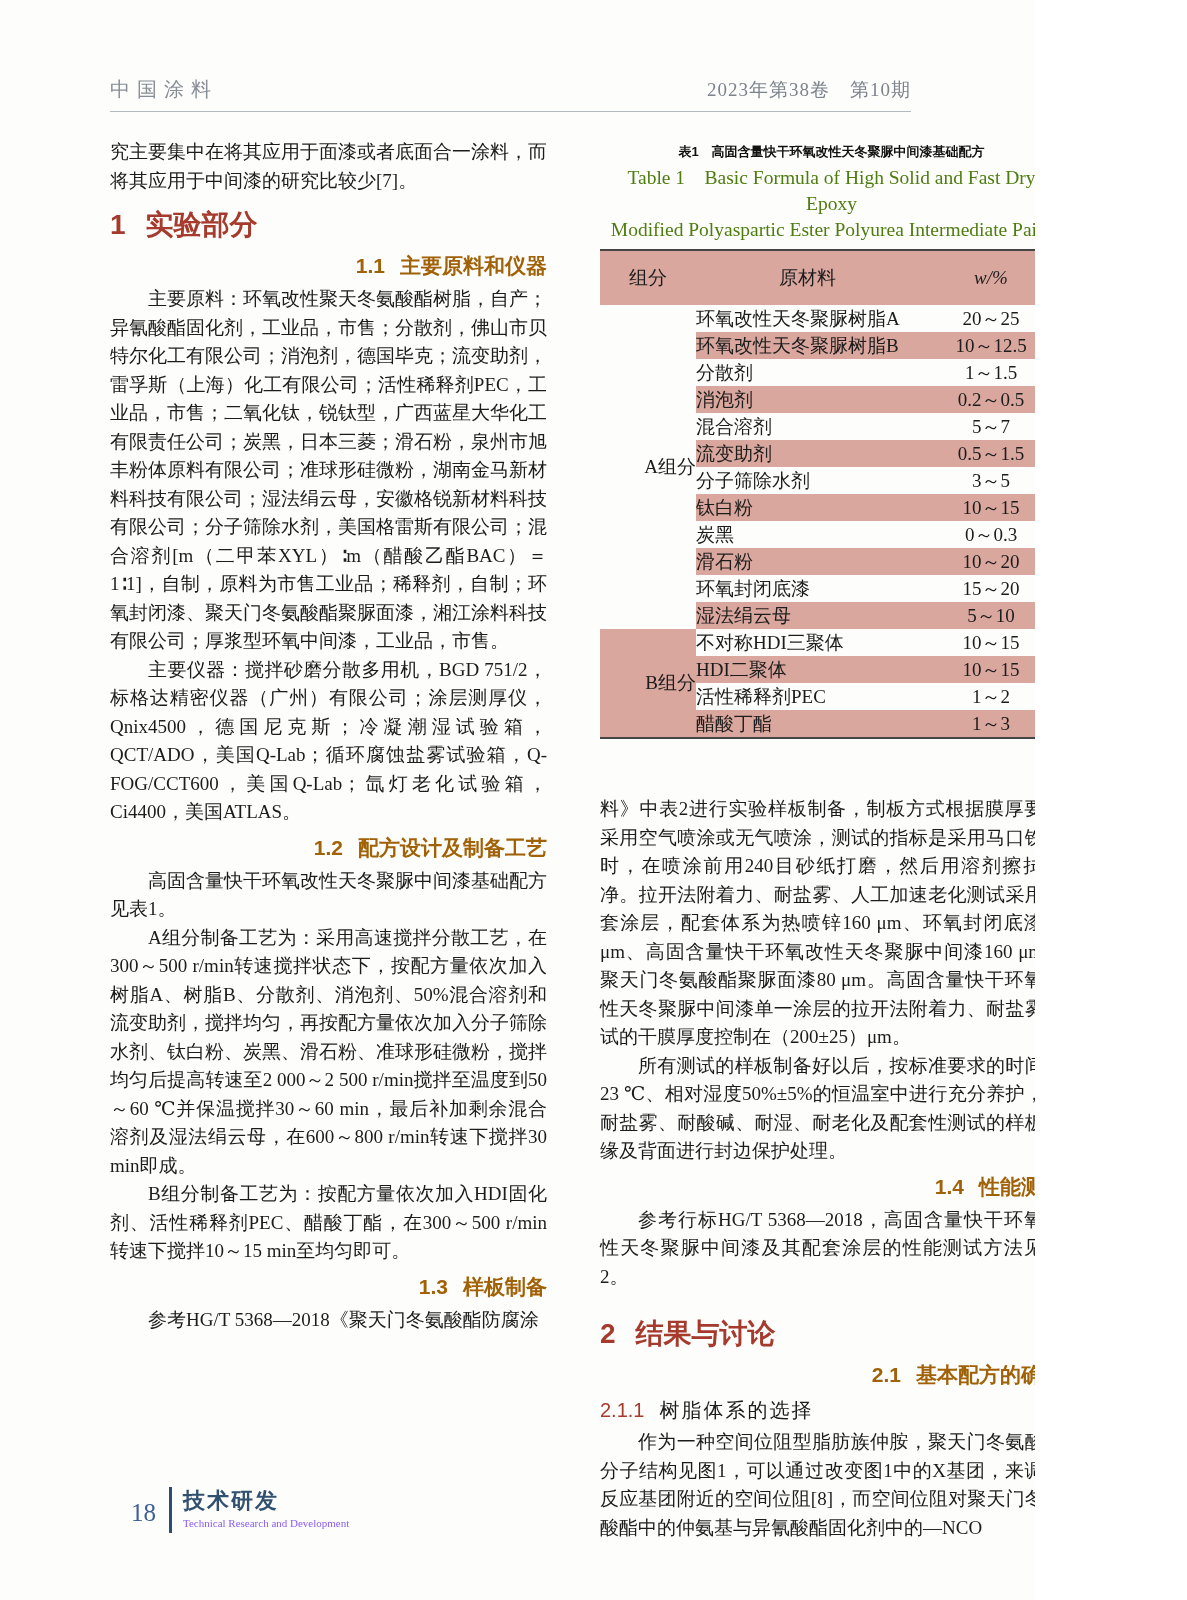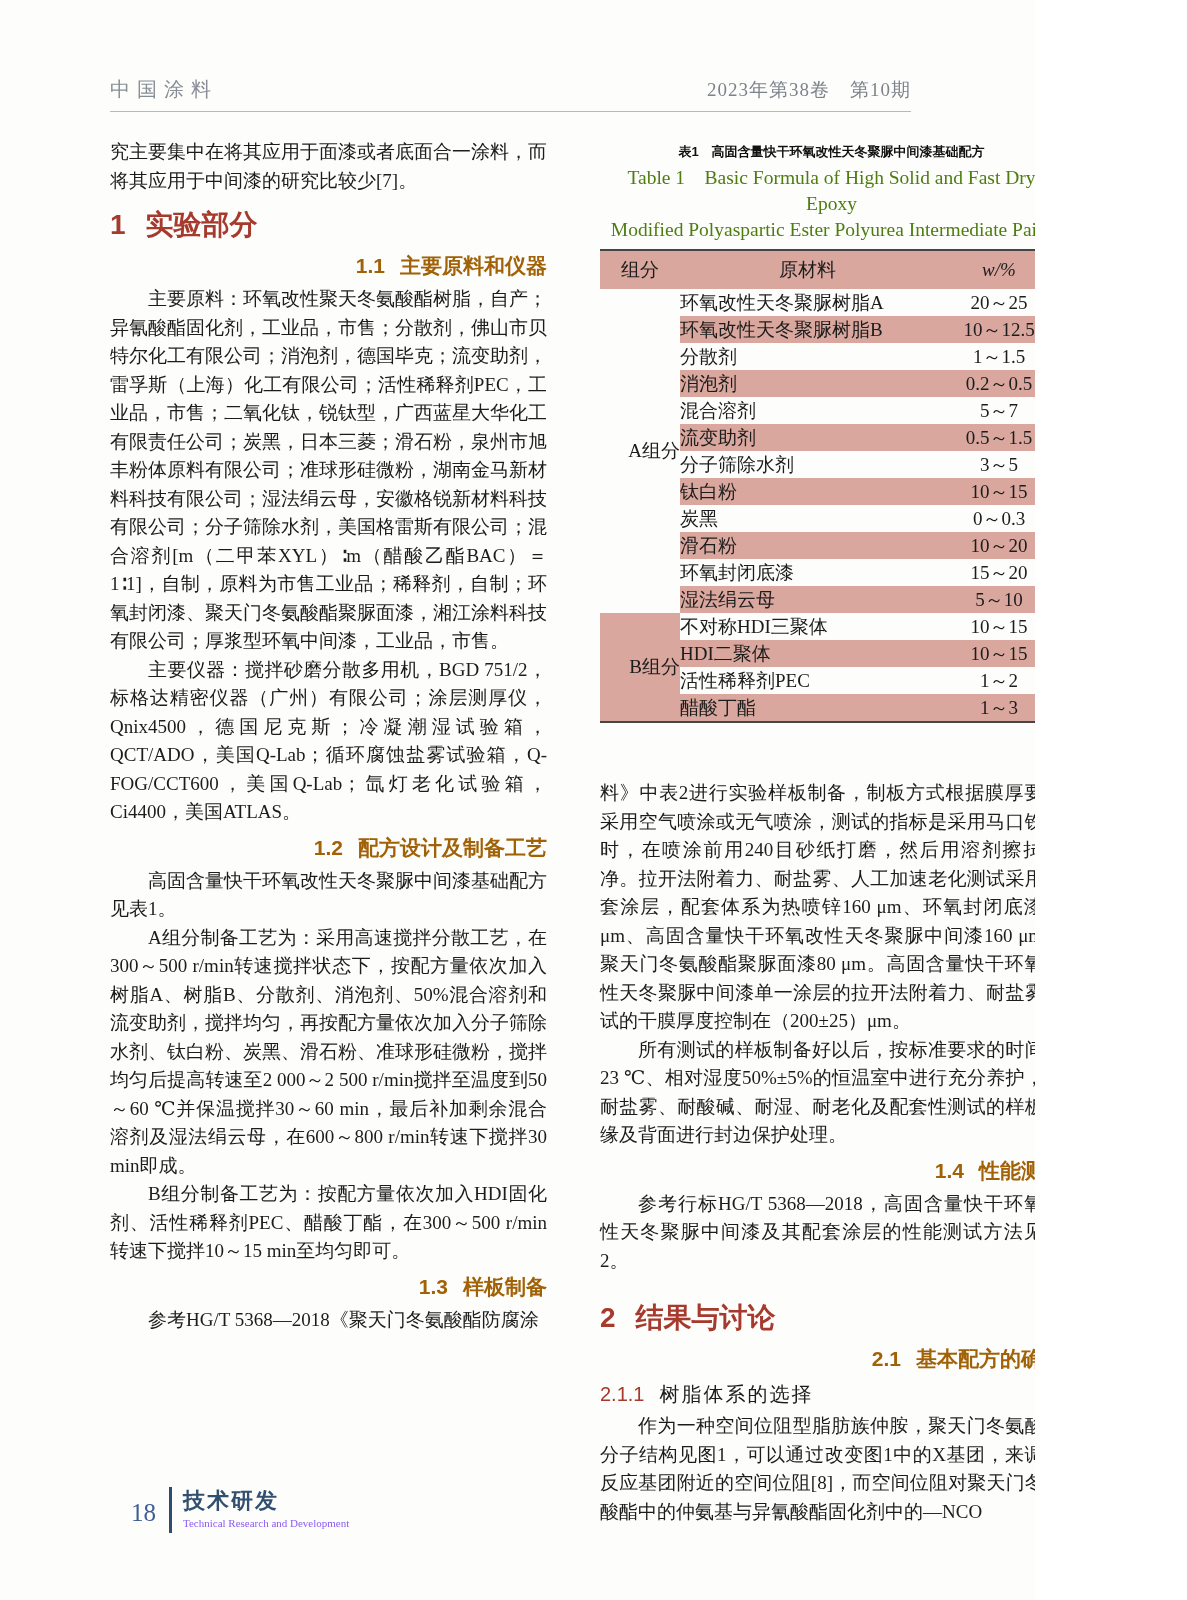--- a/index.html
+++ b/index.html
@@ -38,21 +38,21 @@
   .h3 .hnum { color:#a53a2d; font-family:"Liberation Sans","DejaVu Sans",sans-serif; }
   .h3 .htitle { color:#1c1c1c; margin-left:15px; letter-spacing:2px; }
 
   
   .tblblock { margin-bottom:56px; }
   .tbl-title-cn { text-align:center; font-family:"Liberation Sans","DejaVu Sans",sans-serif;
                   font-weight:bold; font-size:13px; line-height:27px; color:#111; }
   .tbl-title-en { text-align:center; font-weight:normal; font-size:19.5px; line-height:26px; color:#4d7c0f; }
   table.t1 { width:100%; border-collapse:collapse; margin-top:6px;
              border-top:2px solid #454545; border-bottom:2px solid #454545; font-size:19px; }
-  table.t1 th { background:#d9a79e; height:38px; font-weight:normal; padding:0;text-align:center; }
+  table.t1 th { background:#d9a79e; height:38px; font-weight:normal; padding:8px;text-align:center; }
   th.group-h { width:80px; text-align:center; }
   th.mat-h   { text-align:center; }
   th.w-h     { width:128px; text-align:center; font-style:italic; }
   table.t1 td { height:27px; padding:0; }
   td.group-cell { text-align:right; vertical-align:middle; }
   td.mat-cell   { padding-left:30px; }
   td.w-cell     { width:128px; text-align:center; }
   .shaded { background:#d9a79e; }
 
   

